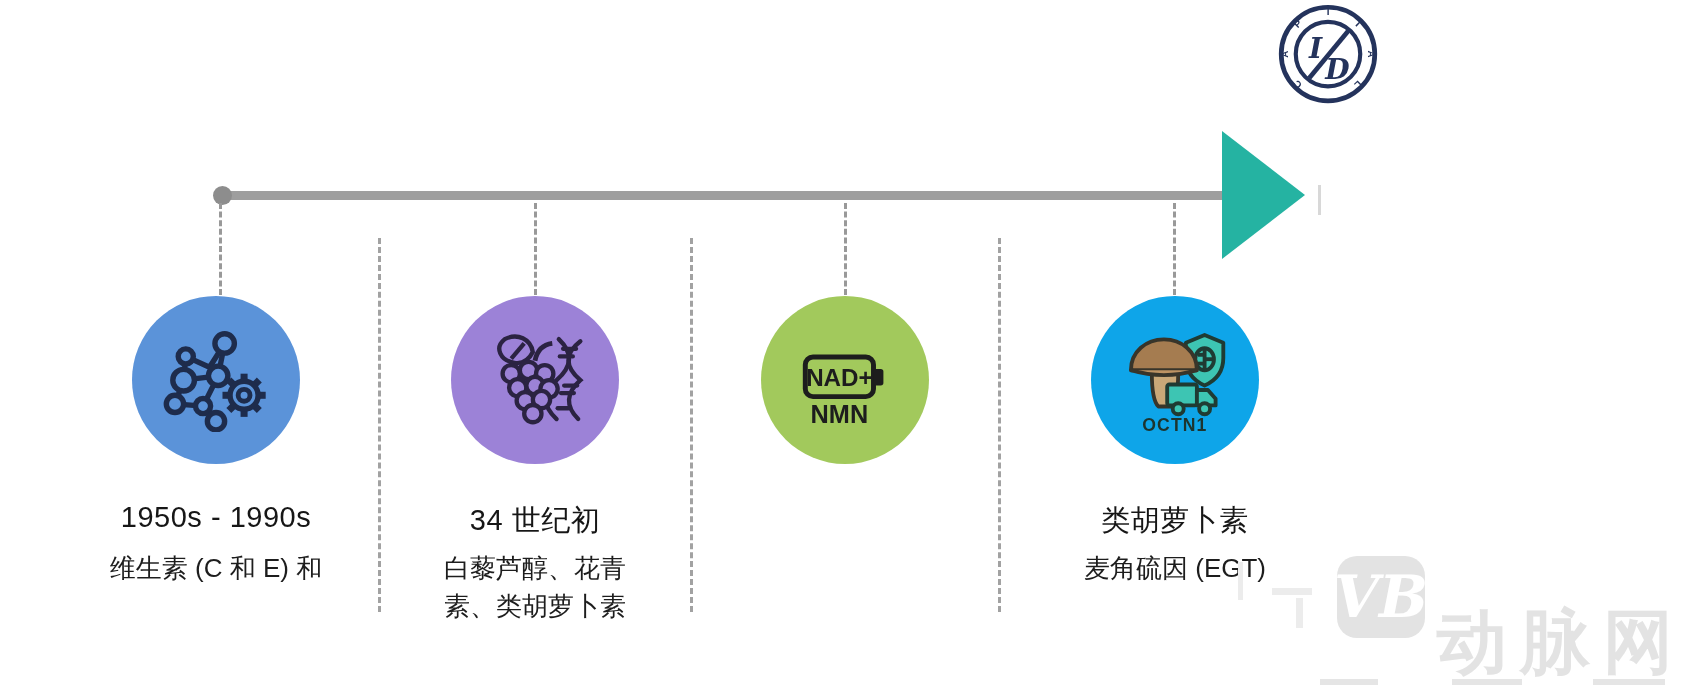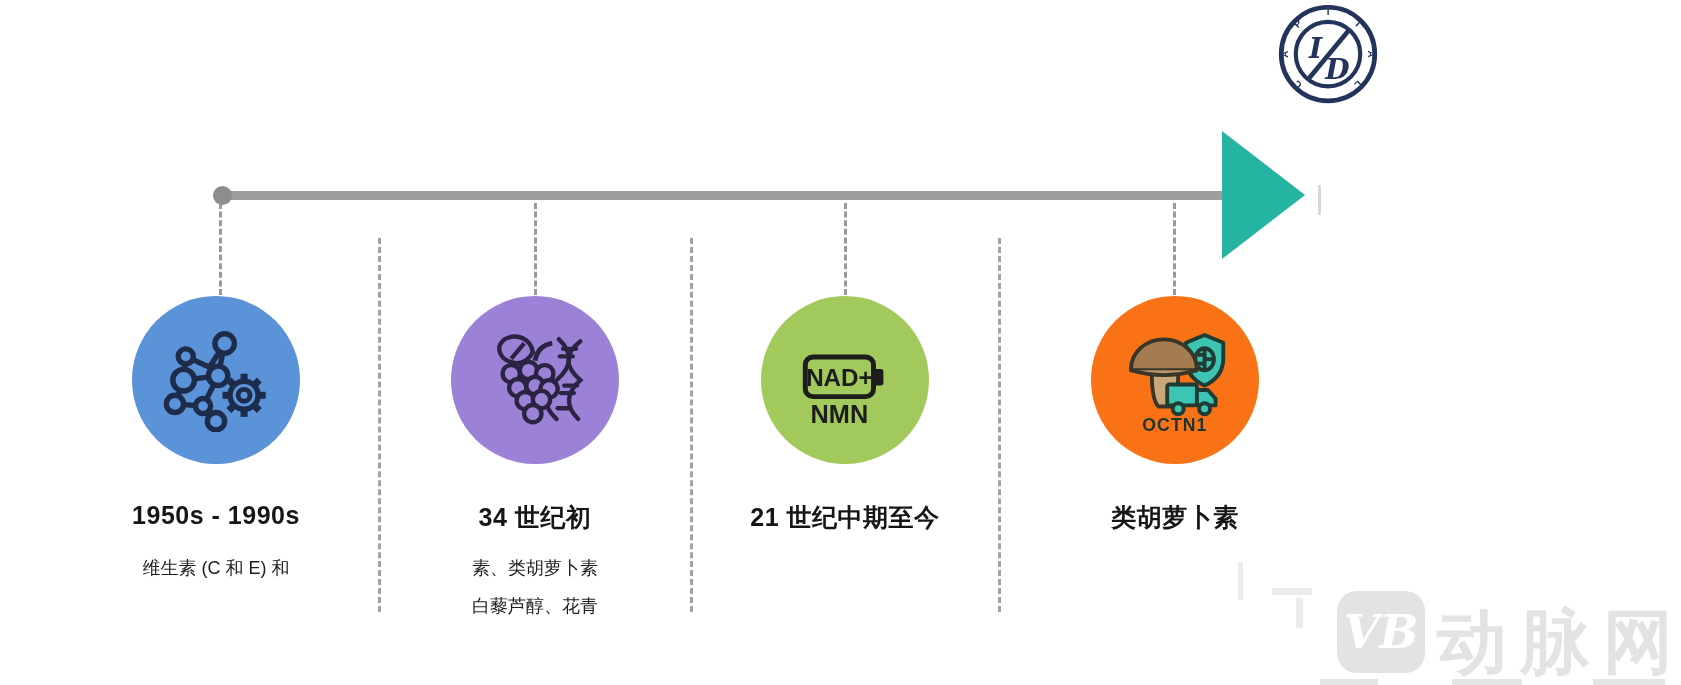--- a/index.html
+++ b/index.html
@@ -16,31 +16,31 @@
   
   .dash{position:absolute;width:0;border-left:3px dashed #999999;}
   .dash.connector{top:203px;height:92px;}
   .dash.separator{top:238px;height:374px;border-left-color:#a2a2a2;}
 
   
   .item{position:absolute;top:0;width:320px;height:665px;}
   .circle{position:absolute;left:76px;top:296px;width:168px;height:168px;border-radius:50%;}
   .circle svg{position:absolute;left:30px;top:28px;}
   .item-title{position:absolute;top:501px;left:-20px;width:360px;text-align:center;
-              font-size:25px;font-weight:bold;color:#161616;letter-spacing:0.5px;}
+              font-size:29px;font-weight:normal;color:#161616;letter-spacing:0.5px;}
   .item-sub{position:absolute;top:549px;left:-30px;width:380px;text-align:center;
-            font-size:18px;line-height:38px;color:#1d1d1d;}
+            font-size:26px;line-height:38px;color:#1d1d1d;}
 
   
   .logo{position:absolute;left:1276px;top:0px;width:104px;height:104px;}
 
   
-  .wm-badge{position:absolute;left:1337px;top:591px;width:88px;height:82px;background:#e3e3e3;border-radius:20px;
+  .wm-badge{position:absolute;left:1337px;top:556px;width:88px;height:82px;background:#e3e3e3;border-radius:20px;
             display:flex;align-items:center;justify-content:center;
-            color:#ffffff;font-family:"DejaVu Serif",serif;font-style:italic;font-weight:bold;font-size:46px;}
+            color:#ffffff;font-family:"DejaVu Serif",serif;font-style:italic;font-weight:bold;font-size:58px;}
   .wm-text{position:absolute;left:1437px;top:596px;font-size:70px;font-weight:bold;color:#e3e3e3;letter-spacing:13px;white-space:nowrap;}
   .wm-frag{position:absolute;background:#ececec;}
   .wm-bar{position:absolute;top:679px;height:6px;background:#e5e5e5;}
 </style>
 </head>
 <body>
 
 <div class="canvas">
 
   <svg class="logo" viewBox="0 0 100 100">
@@ -144,39 +144,38 @@
             <circle cx="50" cy="57" r="8"></circle>
             <circle cx="63" cy="60" r="8"></circle>
           <circle cx="41" cy="71" r="8"></circle>
             <circle cx="56" cy="70" r="8"></circle>
           <circle cx="48" cy="83" r="8"></circle>
         </g>
       </svg>
     </div>
     <div class="item-title">34 世纪初</div>
     <div class="item-sub">
+      <div>白藜芦醇、花青</div>
       <div>素、类胡萝卜素</div>
-      <div>白藜芦醇、花青</div>
     </div>
   </div>
 
   <div class="item" style="left:685px">
     <div class="circle" style="background:#a2c95c">
       <svg width="110" height="110" viewBox="0 0 100 100">
         <rect x="13" y="30" width="62" height="36" rx="7" fill="none" stroke="#1d1d1d" stroke-width="4.5"></rect>
         <rect x="75" y="41" width="9" height="15" rx="2.5" fill="#1d1d1d"></rect>
         <text x="44" y="56" text-anchor="middle" font-size="22" font-weight="bold" fill="#1d1d1d" font-family="Liberation Sans,sans-serif">NAD+</text>
         <text x="44" y="90" text-anchor="middle" font-size="23" font-weight="bold" fill="#1d1d1d" font-family="Liberation Sans,sans-serif">NMN</text>
       </svg>
     </div>
-    <div class="item-title">21 世纪中期至今</div>
   </div>
 
   <div class="item" style="left:1015px">
-    <div class="circle" style="background:#f97316">
+    <div class="circle" style="background:#0ea5e9">
       <svg width="110" height="110" viewBox="0 0 100 100">
 
         <g stroke="#1f3b33" stroke-width="3.5" fill="#3dc5b3" stroke-linejoin="round">
           <path d="M76,10 L93,17 V31 C93,45 85,52 76,56 C67,52 59,45 59,31 V17 Z"></path>
           <ellipse cx="76" cy="32" rx="8.5" ry="10" fill="none"></ellipse>
           <line x1="76" y1="22" x2="76" y2="42" fill="none"></line>
           <line x1="70" y1="28" x2="75" y2="28"></line>
             <line x1="77" y1="32" x2="83" y2="32"></line>
           <line x1="70" y1="36" x2="75" y2="36"></line>
         </g>
@@ -190,20 +189,23 @@
         <g stroke="#1f3b33" stroke-width="3.5" fill="#3dc5b3" stroke-linejoin="round">
           <rect x="42" y="55" width="27" height="19" rx="2"></rect>
           <path d="M69,60 h10 l7,8 v6 h-17 z"></path>
           <circle cx="52" cy="77" r="5"></circle>
           <circle cx="76" cy="77" r="5"></circle>
         </g>
         <text x="49" y="97" text-anchor="middle" font-size="16" font-weight="bold" fill="#1d352f" letter-spacing="1" font-family="Liberation Sans,sans-serif">OCTN1</text>
       </svg>
     </div>
     <div class="item-title">类胡萝卜素</div>
+    <div class="item-sub">
+      <div>麦角硫因 (EGT)</div>
+    </div>
   </div>
 
   <div class="wm-badge">
     <span>VB</span>
   </div>
   <div class="wm-text">动脉网</div>
   <div class="wm-frag" style="left:1238px;top:562px;width:5px;height:38px"></div>
   <div class="wm-frag" style="left:1272px;top:588px;width:40px;height:7px"></div>
   <div class="wm-frag" style="left:1296px;top:598px;width:7px;height:30px"></div>
   <div class="wm-bar" style="left:1320px;width:58px"></div>

